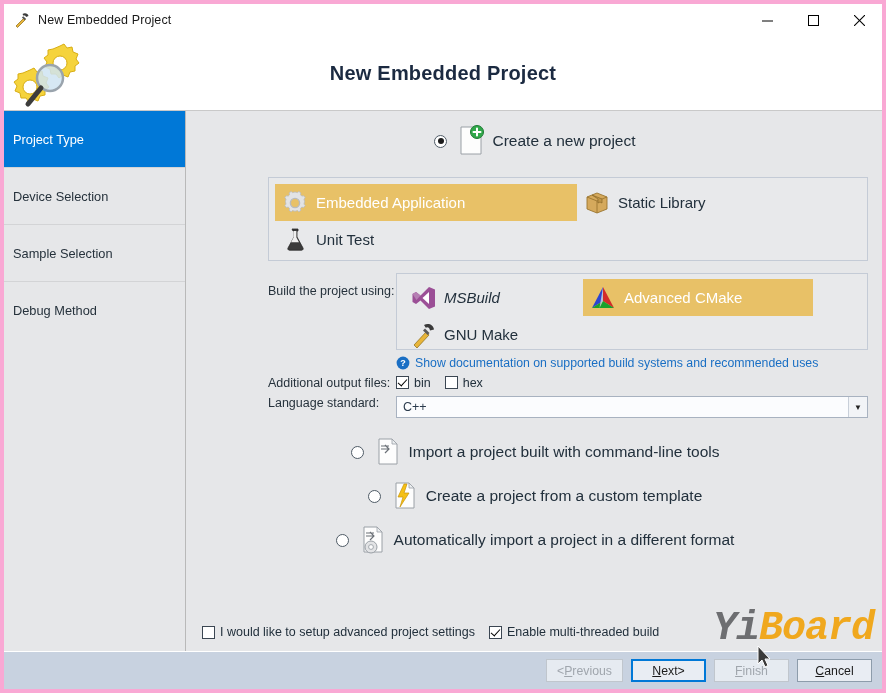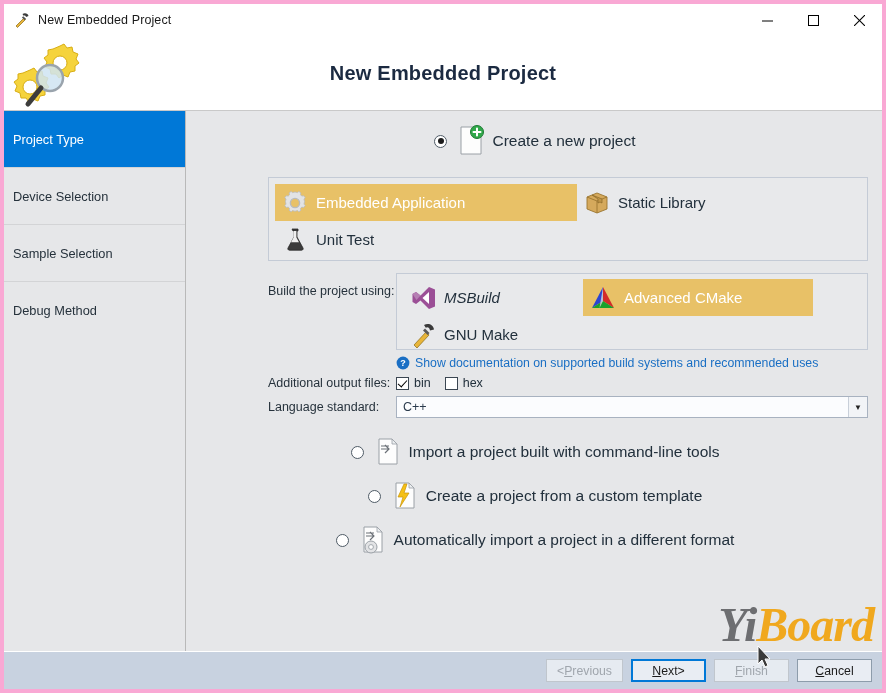--- a/index.html
+++ b/index.html
@@ -243,21 +243,21 @@
     margin-right: 5px;
     position: relative;
   }
   .doclink {
     font-size: 12.3px;
     color: #1a6fc4;
   }
 
   .kv-row {
     display: flex;
-    align-items: center;
+    align-items: flex-start;
     margin-left: 66px;
     margin-top: 6px;
   }
   .chk {
     width: 13px;
     height: 13px;
     border: 1px solid #3b4652;
     background: #fff;
     box-sizing: border-box;
     position: relative;
@@ -319,23 +319,23 @@
     left: 16px;
     bottom: 12px;
     display: flex;
     align-items: center;
   }
 
   .watermark {
     position: absolute;
     right: 8px;
     bottom: 2px;
-    font-family: Liberation Serif, serif;
+    font-family: Liberation Mono, monospace;
     font-style: italic;
-    font-size: 48px;
+    font-size: 40px;
     font-weight: bold;
     letter-spacing: -1px;
     line-height: 1;
     pointer-events: none;
   }
   .wm-yi { color: #6d6e71; }
   .wm-board { color: #f0a81e; }
 
   
   .footer {
@@ -607,20 +607,26 @@
               <path d="M8 9 h8 M8 12 h8 M12 8 l4 4 l-4 4" fill="none" stroke="#6b7077" stroke-width="1.1"></path>
               <circle cx="13" cy="23" r="6" fill="#e2e3e5" stroke="#9aa0a6" stroke-width="1"></circle>
               <circle cx="13" cy="23" r="2.4" fill="#fdfdfd" stroke="#9aa0a6" stroke-width="0.9"></circle>
             </svg>
           </span>
           <span class="radio-label">Automatically import a project in a different format</span>
         </div>
 
       </div>
 
+      <div class="bottom-checks">
+        <span class="chk"></span>
+        <span class="chk-label">I would like to setup advanced project settings</span>
+        <span class="chk checked"></span>
+        <span class="chk-label">Enable multi-threaded build</span>
+      </div>
 
       <div class="watermark">
         <span class="wm-yi">Yi</span><span class="wm-board">Board</span>
       </div>
 
     </div>
   </div>
 
   <div class="footer">
     <div class="btn disabled">

